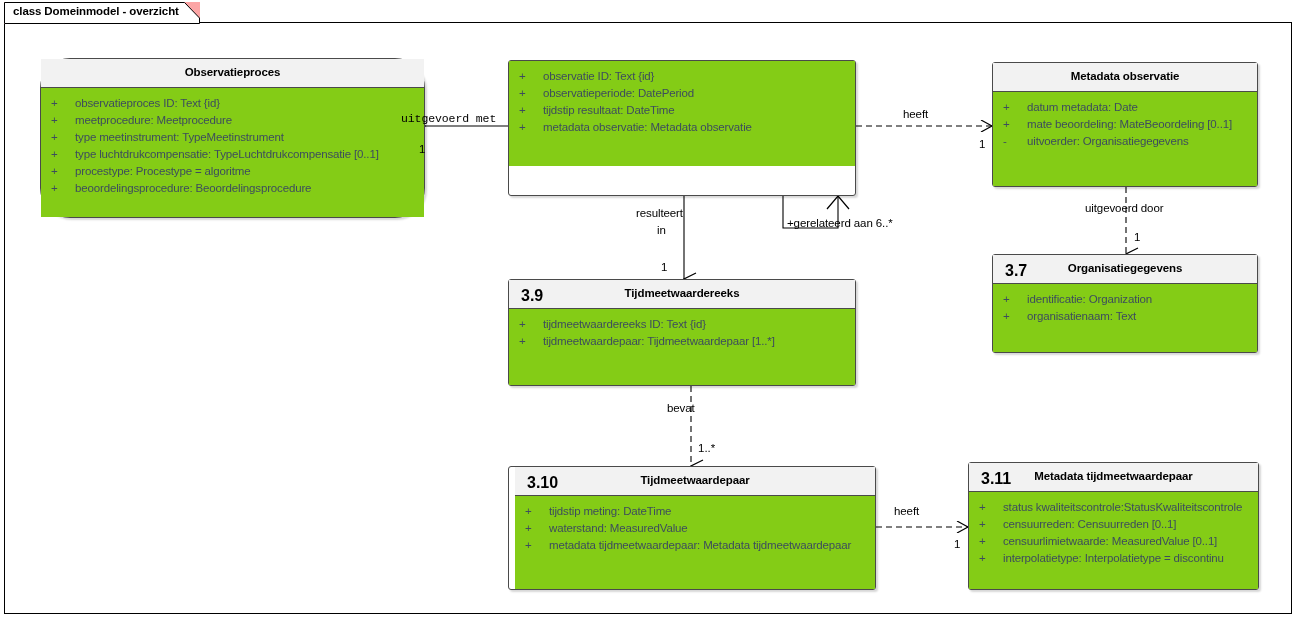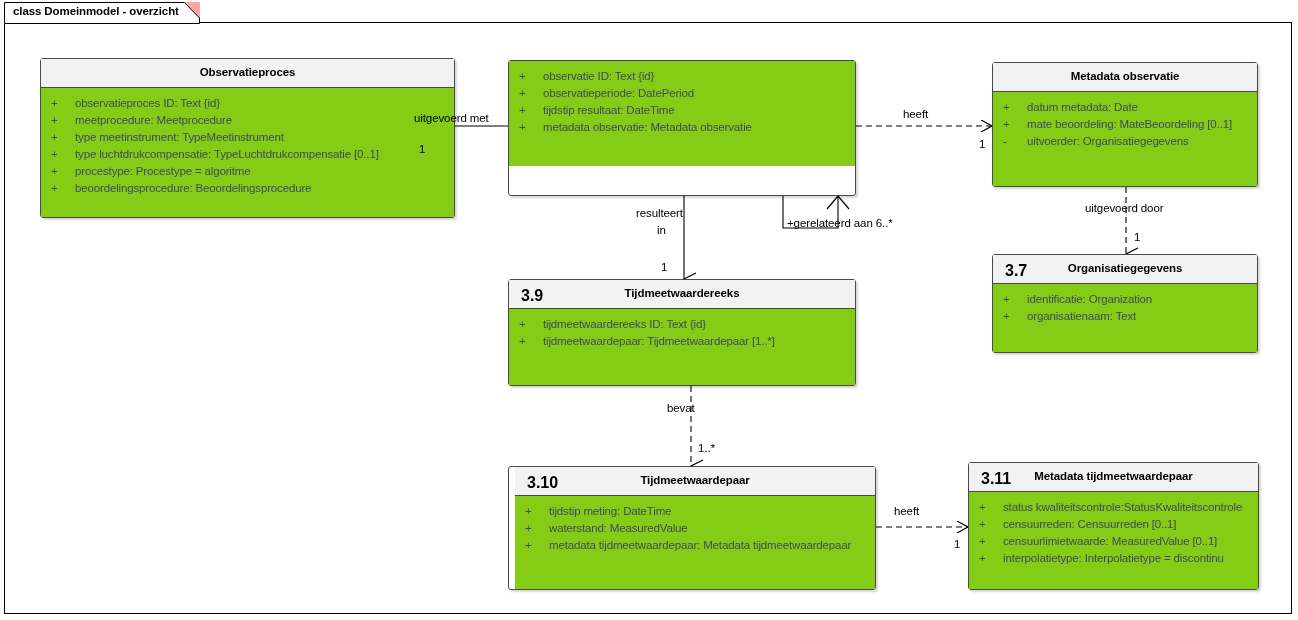--- a/index.html
+++ b/index.html
@@ -195,42 +195,42 @@
 
     <g>
       <line x1="691" y1="386" x2="691" y2="466" stroke="#000000" stroke-width="1.1" stroke-dasharray="6,4" marker-end="url(#openArrowD)"></line>
     </g>
 
     <g>
       <line x1="876" y1="527" x2="968" y2="527" stroke="#000000" stroke-width="1.1" stroke-dasharray="6,4" marker-end="url(#openArrowR)"></line>
     </g>
   </svg>
 
-  <div class="lbl" style="left:414px; top:112px;">uitgevoerd met</div>
+  <div class="lbl" style="left:401px; top:112px;font-family:Liberation Mono, monospace;">uitgevoerd met</div>
   <div class="mult" style="left:419px; top:143px;">1</div>
 
   <div class="lbl" style="left:903px; top:108px;">heeft</div>
   <div class="mult" style="left:979px; top:138px;">1</div>
 
   <div class="lbl" style="left:787px; top:217px;">+gerelateerd aan 6..*</div>
 
   <div class="lbl" style="left:636px; top:207px;">resulteert</div>
   <div class="lbl" style="left:657px; top:224px;">in</div>
   <div class="mult" style="left:661px; top:261px;">1</div>
 
   <div class="lbl" style="left:1085px; top:202px;">uitgevoerd door</div>
   <div class="mult" style="left:1134px; top:231px;">1</div>
 
   <div class="lbl" style="left:667px; top:402px;">bevat</div>
   <div class="mult" style="left:698px; top:442px;">1..*</div>
 
   <div class="lbl" style="left:894px; top:505px;">heeft</div>
   <div class="mult" style="left:954px; top:538px;">1</div>
 
-  <div class="cls" style="left:40px; top:58px; width:415px; height:160px;">
+  <div class="cls" style="left:40px; top:58px; width:385px; height:160px;border-radius:30px;">
     <div class="cls-head">
       <div class="cls-num"></div>
       <div class="cls-title">Observatieproces</div>
     </div>
     <div class="cls-body">
       <div class="attr"><span class="vis">+</span><span>observatieproces ID: Text {id}</span></div>
       <div class="attr"><span class="vis">+</span><span>meetprocedure: Meetprocedure</span></div>
       <div class="attr"><span class="vis">+</span><span>type meetinstrument: TypeMeetinstrument</span></div>
       <div class="attr"><span class="vis">+</span><span>type luchtdrukcompensatie: TypeLuchtdrukcompensatie [0..1]</span></div>
       <div class="attr"><span class="vis">+</span><span>procestype: Procestype = algoritme</span></div>

